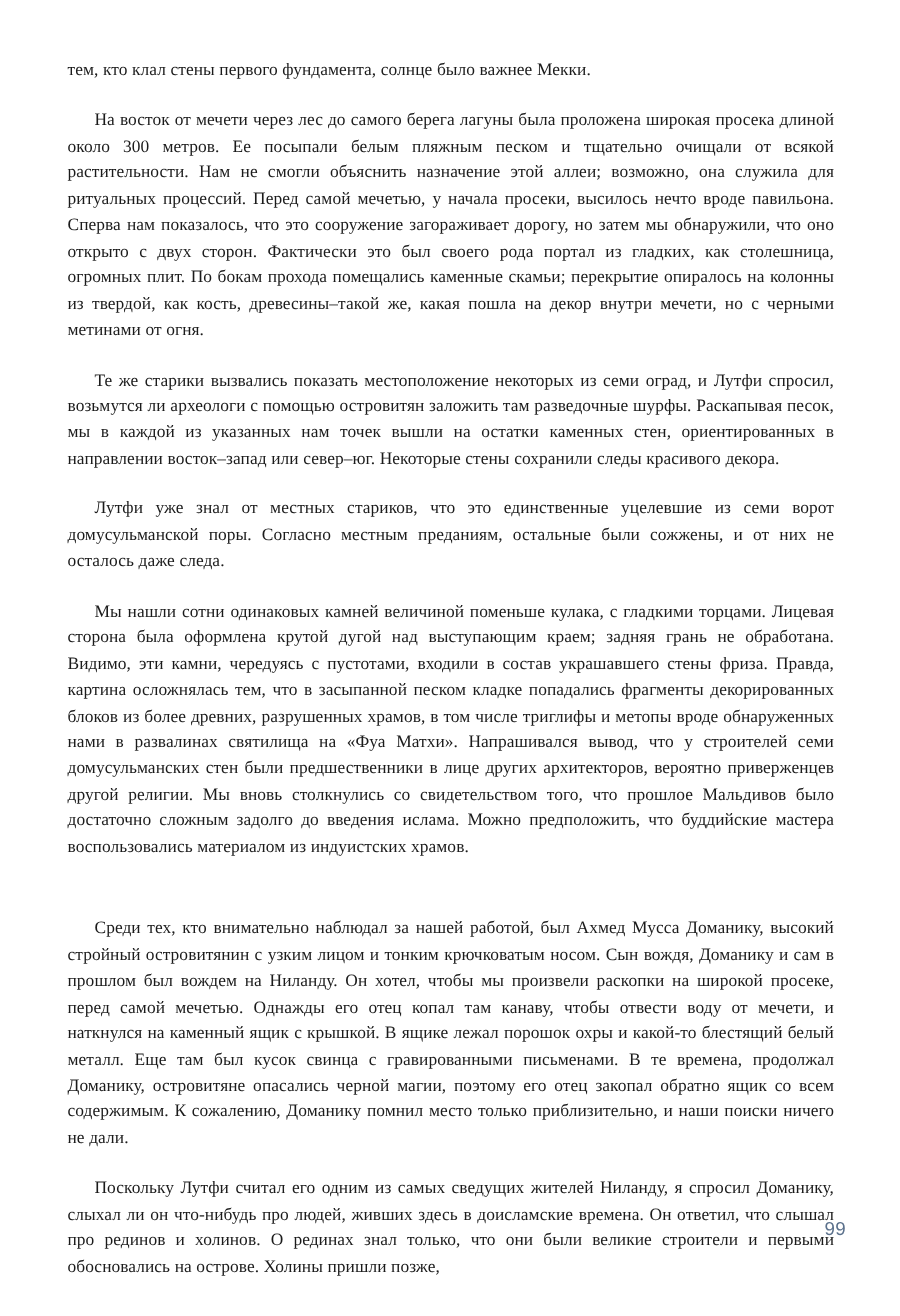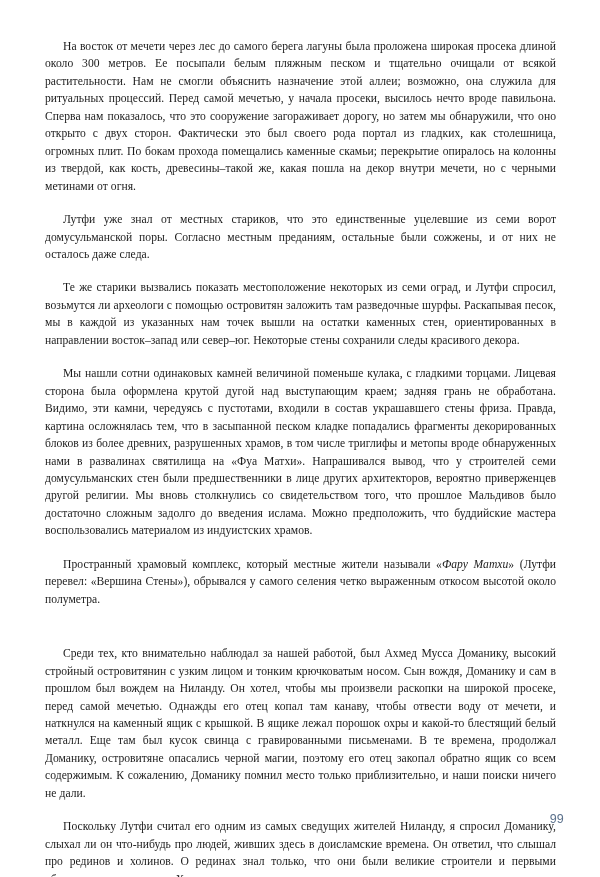--- a/index.html
+++ b/index.html
@@ -78,30 +78,30 @@
     letter-spacing: 0.2px;
   }
 </style>
 </head>
 <body>
 
 <div class="page">
 
   <div class="text-column">
 
+    <p class="para no-indent">тем, кто клал стены первого фундамента, солнце было важнее Мекки.</p>
 
     <p class="para indent">На восток от мечети через лес до самого берега лагуны была проложена широкая просека длиной около 300 метров. Ее посыпали белым пляжным песком и тщательно очищали от всякой растительности. Нам не смогли объяснить назначение этой аллеи; возможно, она служила для ритуальных процессий. Перед самой мечетью, у начала просеки, высилось нечто вроде павильона. Сперва нам показалось, что это сооружение загораживает дорогу, но затем мы обнаружили, что оно открыто с двух сторон. Фактически это был своего рода портал из гладких, как столешница, огромных плит. По бокам прохода помещались каменные скамьи; перекрытие опиралось на колонны из твердой, как кость, древесины–такой же, какая пошла на декор внутри мечети, но с черными метинами от огня.</p>
 
+    <p class="para indent">Те же старики вызвались показать местоположение некоторых из семи оград, и Лутфи спросил, возьмутся ли археологи с помощью островитян заложить там разведочные шурфы. Раскапывая песок, мы в каждой из указанных нам точек вышли на остатки каменных стен, ориентированных в направлении восток–запад или север–юг. Некоторые стены сохранили следы красивого декора.</p>
+
     <p class="para indent">Лутфи уже знал от местных стариков, что это единственные уцелевшие из семи ворот домусульманской поры. Согласно местным преданиям, остальные были сожжены, и от них не осталось даже следа.</p>
-
-    <p class="para indent">Те же старики вызвались показать местоположение некоторых из семи оград, и Лутфи спросил, возьмутся ли археологи с помощью островитян заложить там разведочные шурфы. Раскапывая песок, мы в каждой из указанных нам точек вышли на остатки каменных стен, ориентированных в направлении восток–запад или север–юг. Некоторые стены сохранили следы красивого декора.</p>
 
     <p class="para indent">Мы нашли сотни одинаковых камней величиной поменьше кулака, с гладкими торцами. Лицевая сторона была оформлена крутой дугой над выступающим краем; задняя грань не обработана. Видимо, эти камни, чередуясь с пустотами, входили в состав украшавшего стены фриза. Правда, картина осложнялась тем, что в засыпанной песком кладке попадались фрагменты декорированных блоков из более древних, разрушенных храмов, в том числе триглифы и метопы вроде обнаруженных нами в развалинах святилища на «Фуа Матхи». Напрашивался вывод, что у строителей семи домусульманских стен были предшественники в лице других архитекторов, вероятно приверженцев другой религии. Мы вновь столкнулись со свидетельством того, что прошлое Мальдивов было достаточно сложным задолго до введения ислама. Можно предположить, что буддийские мастера воспользовались материалом из индуистских храмов.</p>
 
-    <p class="para indent">Пространный храмовый комплекс, который местные жители называли «<em class="ital">Фару Матхи</em>» (Лутфи перевел: «Вершина Стены»), обрывался у самого селения четко выраженным откосом высотой около полуметра.</p>
 
     <div class="section-gap"></div>
 
     <p class="para indent">Среди тех, кто внимательно наблюдал за нашей работой, был Ахмед Мусса Доманику, высокий стройный островитянин с узким лицом и тонким крючковатым носом. Сын вождя, Доманику и сам в прошлом был вождем на Ниланду. Он хотел, чтобы мы произвели раскопки на широкой просеке, перед самой мечетью. Однажды его отец копал там канаву, чтобы отвести воду от мечети, и наткнулся на каменный ящик с крышкой. В ящике лежал порошок охры и какой-то блестящий белый металл. Еще там был кусок свинца с гравированными письменами. В те времена, продолжал Доманику, островитяне опасались черной магии, поэтому его отец закопал обратно ящик со всем содержимым. К сожалению, Доманику помнил место только приблизительно, и наши поиски ничего не дали.</p>
 
     <p class="para indent">Поскольку Лутфи считал его одним из самых сведущих жителей Ниланду, я спросил Доманику, слыхал ли он что-нибудь про людей, живших здесь в доисламские времена. Он ответил, что слышал про рединов и холинов. О рединах знал только, что они были великие строители и первыми обосновались на острове. Холины пришли позже,</p>
 
   </div>
 
   <div class="page-number">99</div>

